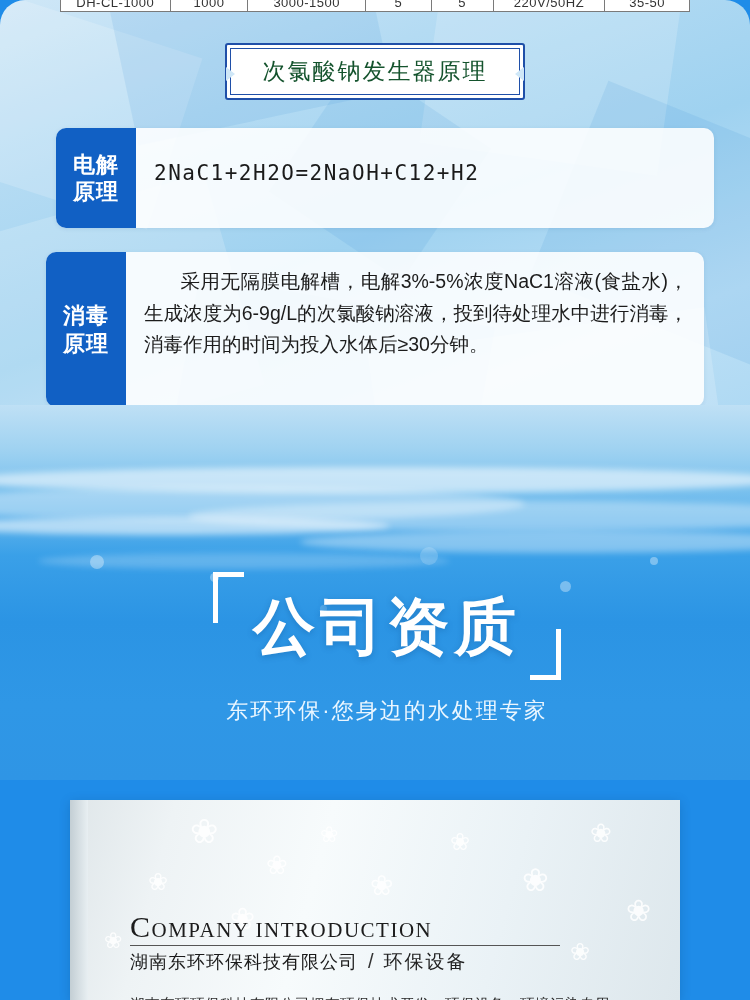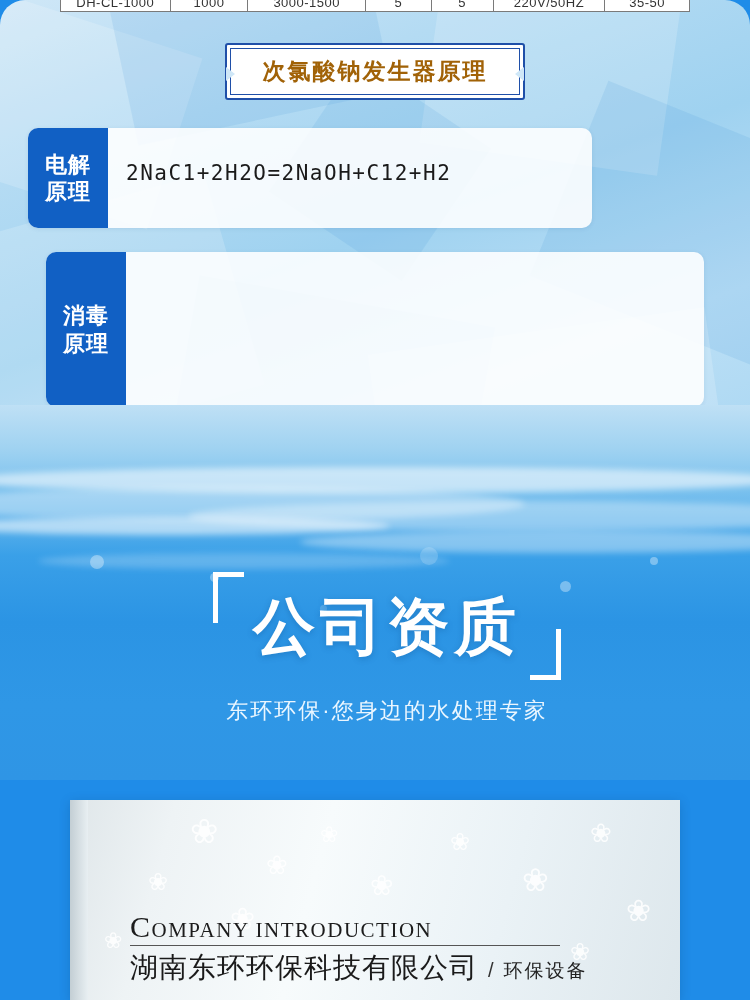--- a/index.html
+++ b/index.html
@@ -90,22 +90,22 @@
     width: 100%;
     height: 100%;
     border: 1px solid #1f4fa8;
     box-sizing: border-box;
     display: flex;
     align-items: center;
     justify-content: center;
   }
   .title-banner-inner span {
     font-size: 23px;
-    font-weight: bold;
-    color: #a16207;
+    font-weight: normal;
+    color: #14532d;
     letter-spacing: 2px;
   }
   .banner-notch {
     position: absolute;
     width: 0; height: 0;
     border-style: solid;
   }
   .notch-l {
     left: -1px; top: 22px;
     border-width: 7px 0 7px 9px;
@@ -140,21 +140,21 @@
     justify-content: center;
     letter-spacing: 1px;
   }
   .card-body {
     flex: 1 1 auto;
     padding: 12px 16px 20px 18px;
     color: #222;
     gap: 9px;
   }
 
-  #card-electrolysis { left: 28px; top: 128px; width: 564px; height: 100px; }
+  #card-electrolysis { left: 56px; top: 128px; width: 658px; height: 100px; }
   #card-electrolysis .card-body {
     display: flex;
     flex-direction: column;
     justify-content: center;
     font-family: "DejaVu Sans Mono", monospace;
     font-size: 21px;
     letter-spacing: 1.5px;
     line-height: 1.6;
     color: #1a1a1a;
   }
@@ -286,21 +286,21 @@
   .cert-cn-line {
     display: flex;
     align-items: baseline;
     margin-top: 2px;
     border-top: 1px solid #555;
     padding-top: 3px;
     width: 430px;
   }
   .cert-cn {
     font-family: Liberation Sans, sans-serif;
-    font-size: 28px;
+    font-size: 18px;
     color: #1a1a1a;
     letter-spacing: 1px;
     white-space: nowrap;
   }
   .cert-slash {
     margin: 0 10px;
     color: #333;
     font-size: 20px;
   }
   .cert-cn-sub {
@@ -359,20 +359,23 @@
       </div>
       <div class="card-body">
         <div>2NaC1+2H2O=2NaOH+C12+H2</div>
       </div>
     </div>
 
     <div class="card" id="card-disinfection">
       <div class="card-label">
         <span>消毒</span>
         <span>原理</span>
+      </div>
+      <div class="card-body">
+        <span class="indent"></span><span>采用无隔膜电解槽，电解3%-5%浓度NaC1溶液(食盐水)，生成浓度为6-9g/L的次氯酸钠溶液，投到待处理水中进行消毒，消毒作用的时间为投入水体后≥30分钟。</span>
       </div>
     </div>
   </div>
 
   <div class="water-band">
     <div class="foam" style="top:62px;height:26px;"></div>
     <div class="foam foam2" style="top:82px;height:34px;left:-10%;width:80%;"></div>
     <div class="foam foam2" style="top:96px;height:30px;left:25%;width:90%;"></div>
     <div class="foam" style="top:112px;height:18px;left:-8%;width:60%;"></div>
     <div class="foam foam2" style="top:126px;height:22px;left:40%;width:70%;"></div>

